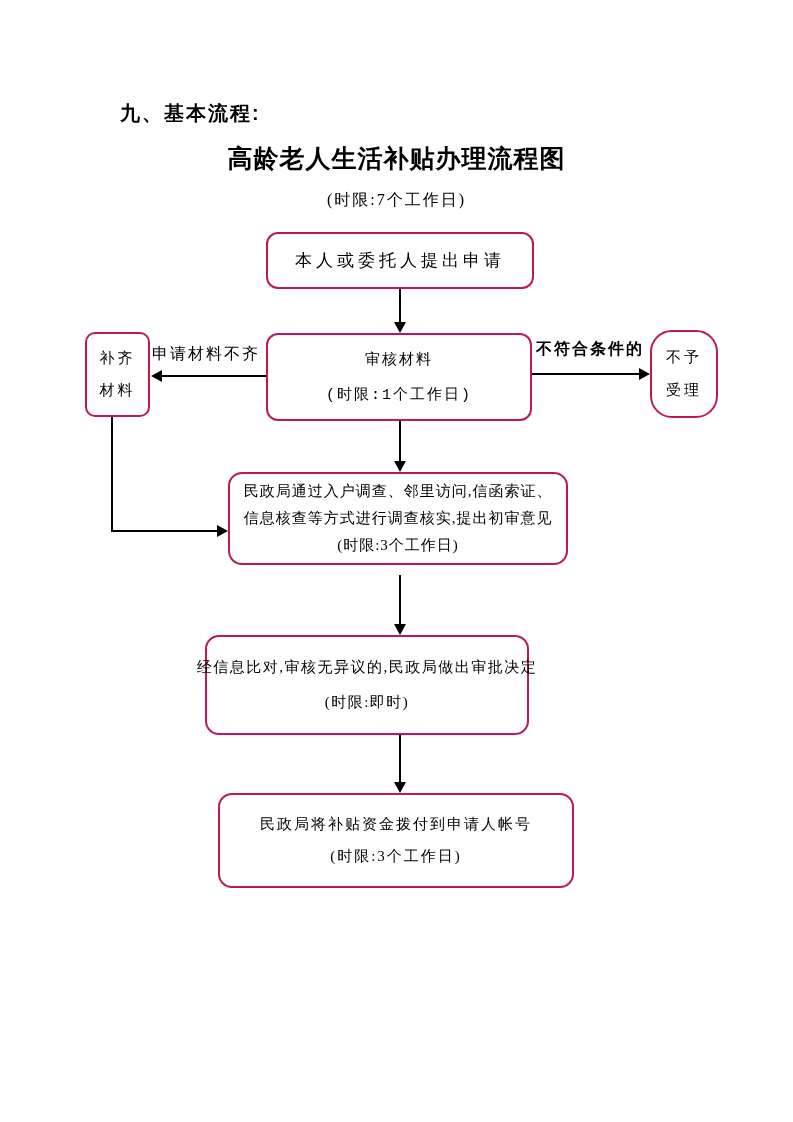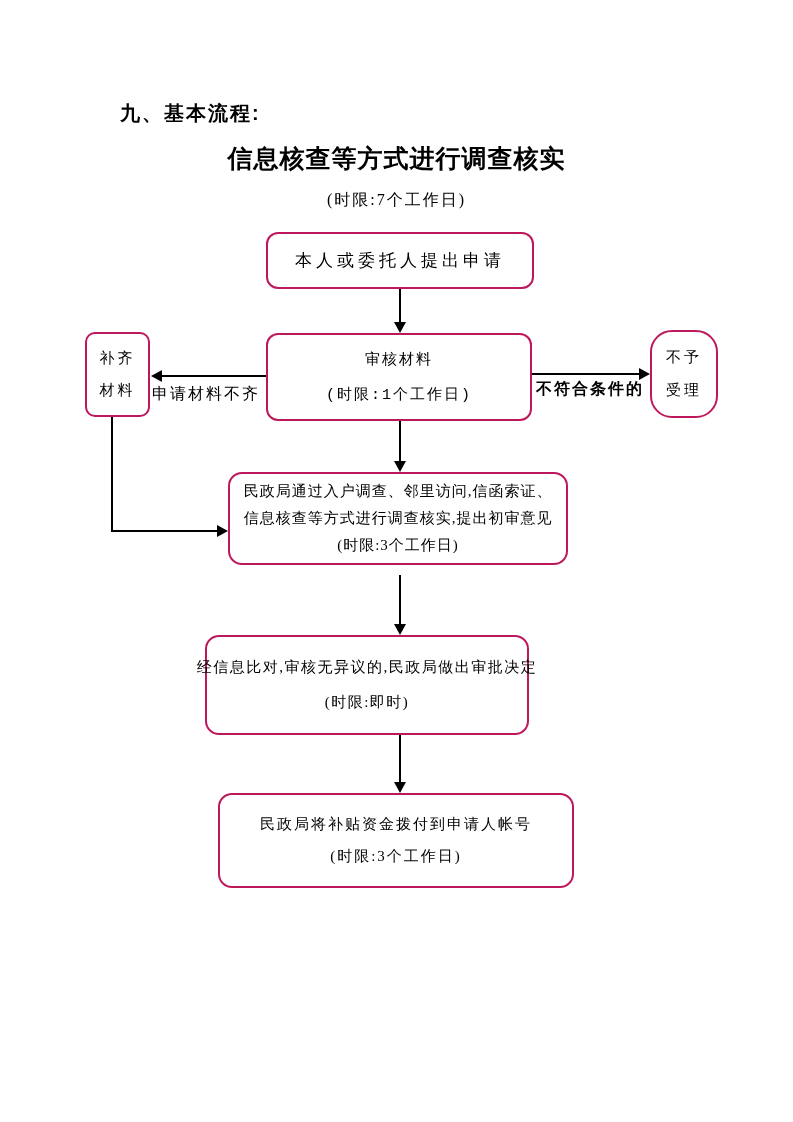--- a/index.html
+++ b/index.html
@@ -79,32 +79,31 @@
     position: absolute; width: 0; height: 0;
     border-top: 6px solid transparent;
     border-bottom: 6px solid transparent;
     border-left: 11px solid #000;
   }
   .edge-label {
     position: absolute;
     font-size: 16px;
     letter-spacing: 2px;
     white-space: nowrap;
-    margin-top: 40px;
   }
   .label-incomplete { left: 152px; top: 344px; }
   .label-ineligible { left: 536px; top: 339px; font-weight: bold; }
 </style>
 </head>
 <body>
 
 <div class="page">
 
   <div class="section-heading">九、基本流程:</div>
-  <div class="chart-title">信息核查等方式进行调查核实</div>
+  <div class="chart-title">高龄老人生活补贴办理流程图</div>
   <div class="chart-subtitle">(时限:7个工作日)</div>
 
   <div class="node node-apply">
     <span class="line">本人或委托人提出申请</span>
   </div>
 
   <div class="vline" style="left:399px; top:289px; height:34px;"></div>
   <div class="tri-down" style="left:394px; top:322px;"></div>
 
   <div class="node node-review">

